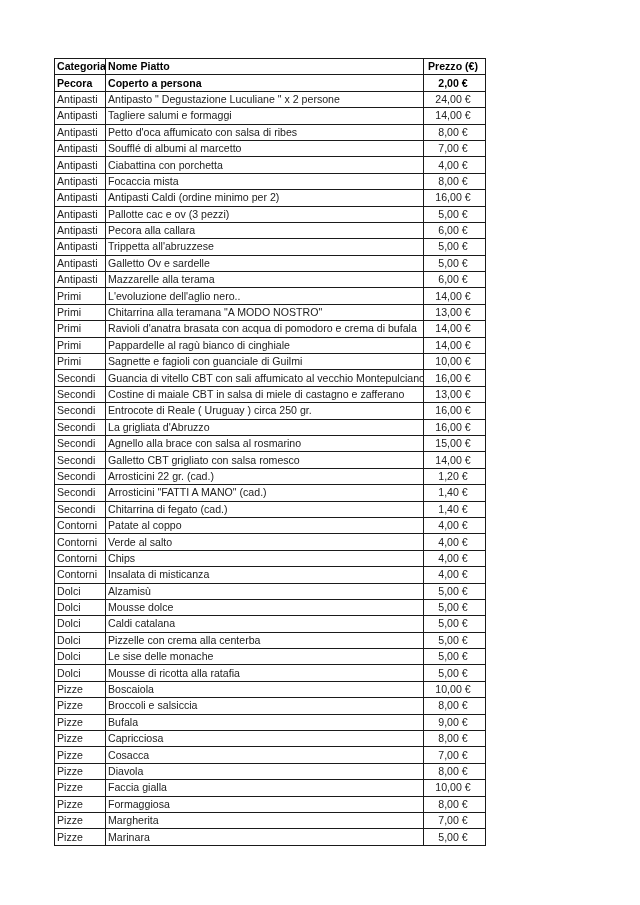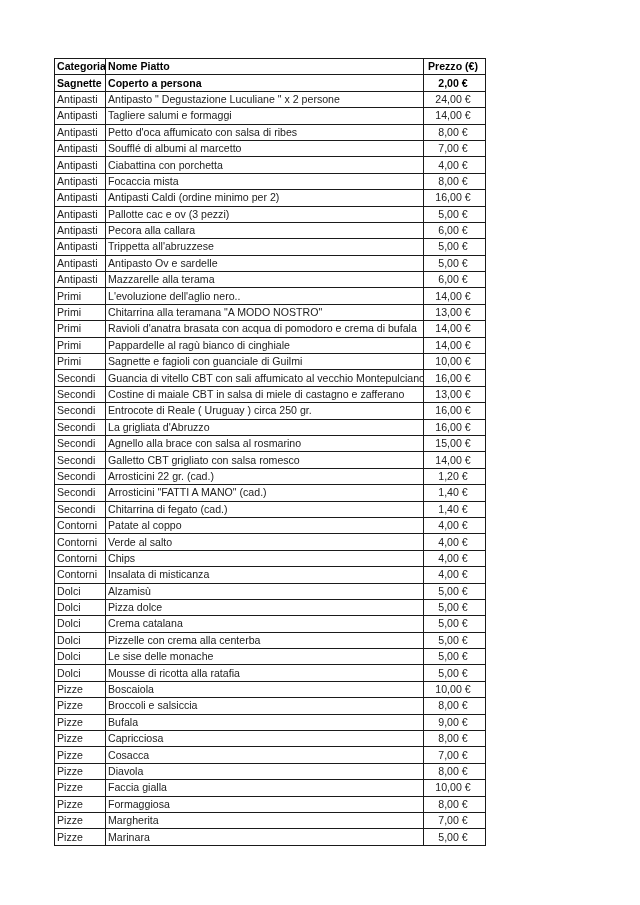--- a/index.html
+++ b/index.html
@@ -42,21 +42,21 @@
     </colgroup>
     <thead>
       <tr class="bold">
         <th>Categoria</th>
         <th>Nome Piatto</th>
         <th class="price">Prezzo (€)</th>
       </tr>
     </thead>
     <tbody id="menu-body">
         <tr class="bold">
-          <td>Sagnette</td>
+          <td>Pecora</td>
           <td>Coperto a persona</td>
           <td class="price">2,00 €</td>
         </tr>
         <tr>
           <td>Antipasti</td>
           <td>Antipasto " Degustazione Luculiane " x 2 persone</td>
           <td class="price">24,00 €</td>
         </tr>
         <tr>
           <td>Antipasti</td>
@@ -98,21 +98,21 @@
           <td>Pecora alla callara</td>
           <td class="price">6,00 €</td>
         </tr>
         <tr>
           <td>Antipasti</td>
           <td>Trippetta all'abruzzese</td>
           <td class="price">5,00 €</td>
         </tr>
         <tr>
           <td>Antipasti</td>
-          <td>Antipasto Ov e sardelle</td>
+          <td>Galletto Ov e sardelle</td>
           <td class="price">5,00 €</td>
         </tr>
         <tr>
           <td>Antipasti</td>
           <td>Mazzarelle alla terama</td>
           <td class="price">6,00 €</td>
         </tr>
         <tr>
           <td>Primi</td>
           <td>L'evoluzione dell'aglio nero..</td>
@@ -203,26 +203,26 @@
           <td>Insalata di misticanza</td>
           <td class="price">4,00 €</td>
         </tr>
         <tr>
           <td>Dolci</td>
           <td>Alzamisù</td>
           <td class="price">5,00 €</td>
         </tr>
         <tr>
           <td>Dolci</td>
-          <td>Pizza dolce</td>
-          <td class="price">5,00 €</td>
-        </tr>
-        <tr>
-          <td>Dolci</td>
-          <td>Crema catalana</td>
+          <td>Mousse dolce</td>
+          <td class="price">5,00 €</td>
+        </tr>
+        <tr>
+          <td>Dolci</td>
+          <td>Caldi catalana</td>
           <td class="price">5,00 €</td>
         </tr>
         <tr>
           <td>Dolci</td>
           <td>Pizzelle con crema alla centerba</td>
           <td class="price">5,00 €</td>
         </tr>
         <tr>
           <td>Dolci</td>
           <td>Le sise delle monache</td>

